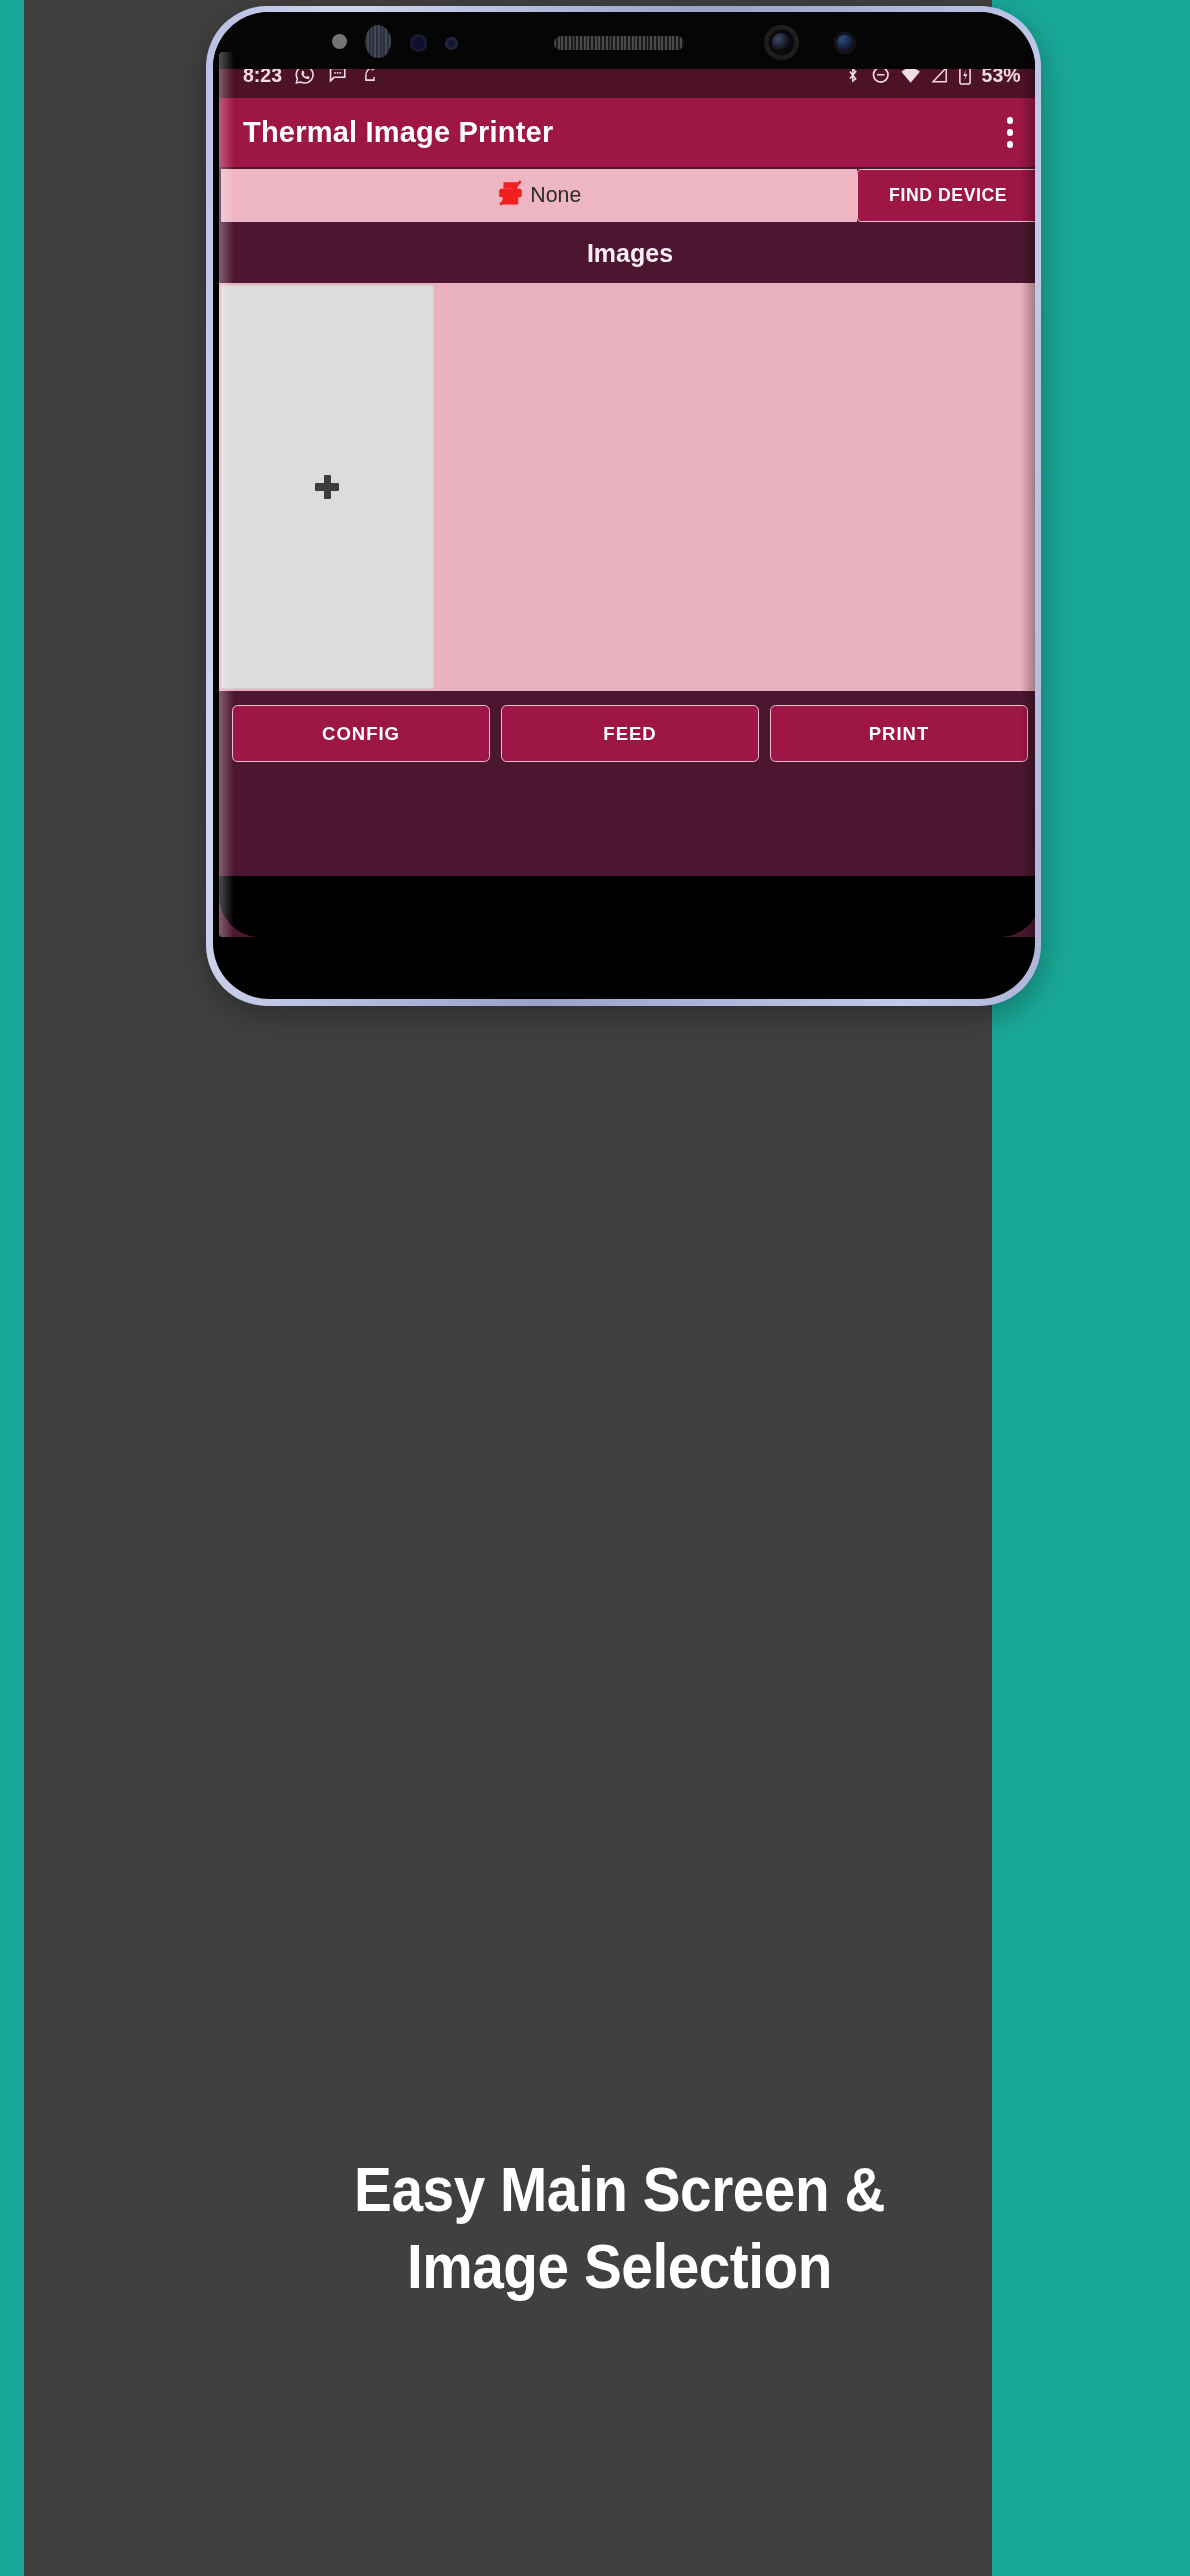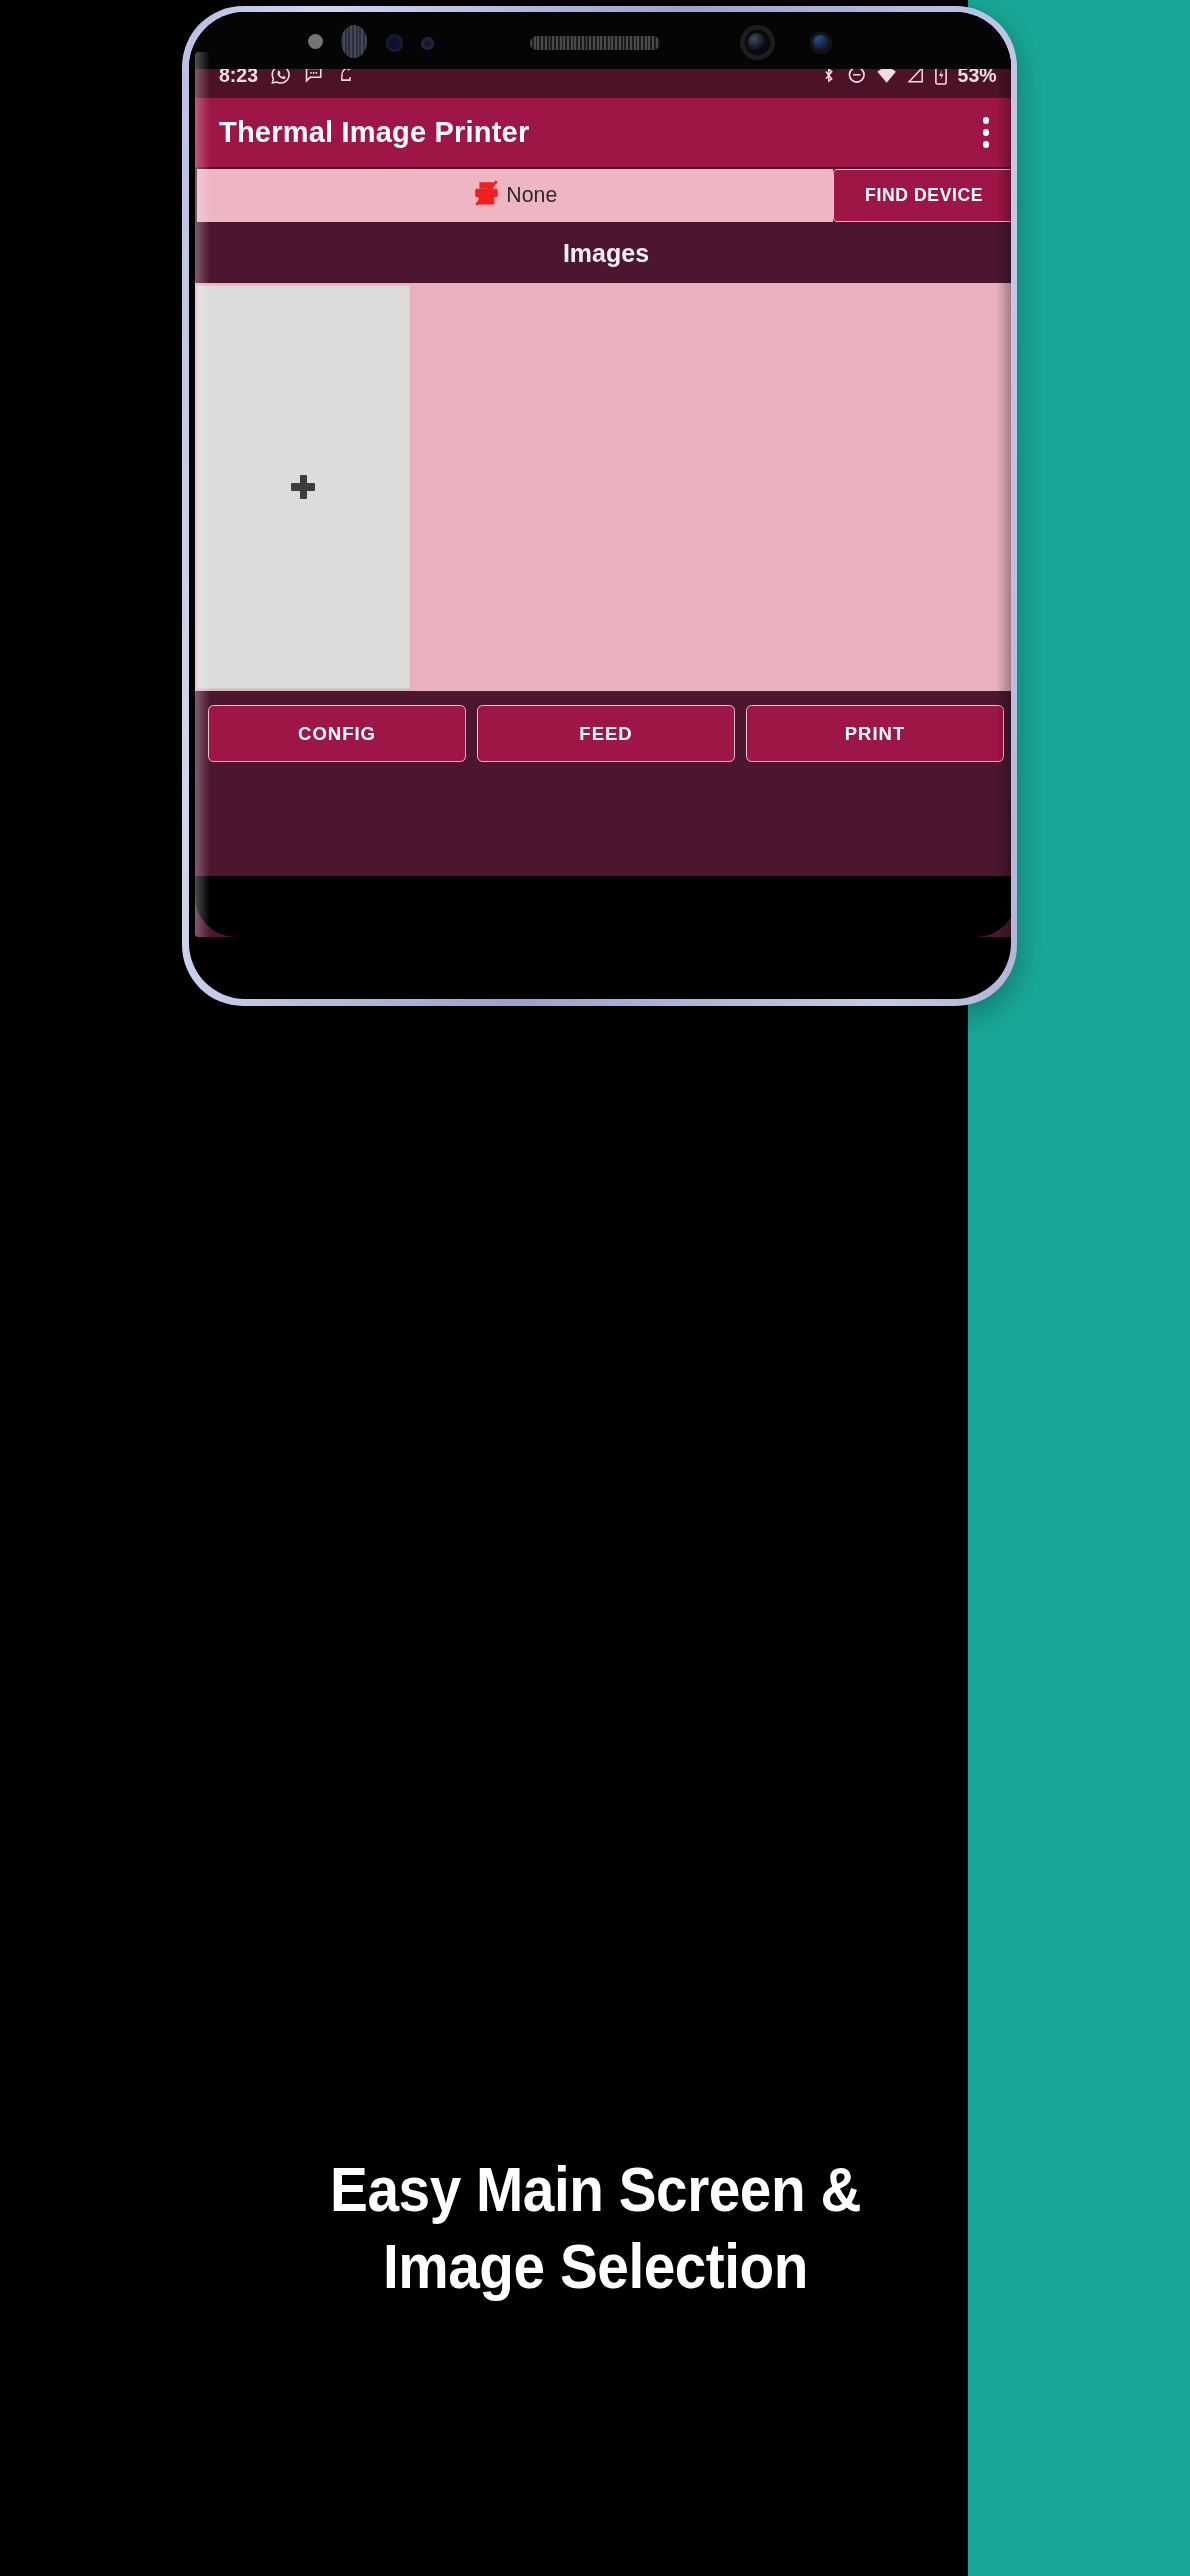--- a/index.html
+++ b/index.html
@@ -3,21 +3,21 @@
 <meta charset="utf-8">
 <style>
   * { margin:0; padding:0; box-sizing:border-box; }
   html,body {
     width:1191px; height:2576px;
     background:#19a897;
     font-family:"Liberation Sans", sans-serif;
     overflow:hidden;
   }
 
-  #stage { position:relative; width:968px; height:2576px; background:#000000; }
+  #stage { position:relative; width:968px; height:2576px; background:#404040;margin-left:24px; }
 
   
   #phone {
     position:absolute; left:182px; top:5.6px;
     width:835px; height:1000px;
     border-radius:61px;
     background:linear-gradient(100deg,#b9bfe2 0%,#cfd4ee 14%,#9aa2cc 50%,#c3c9e8 86%,#aeb5d8 100%);
     padding:6.5px;
     box-shadow:0 9.3px 32px rgba(0,0,0,.30);
   }

